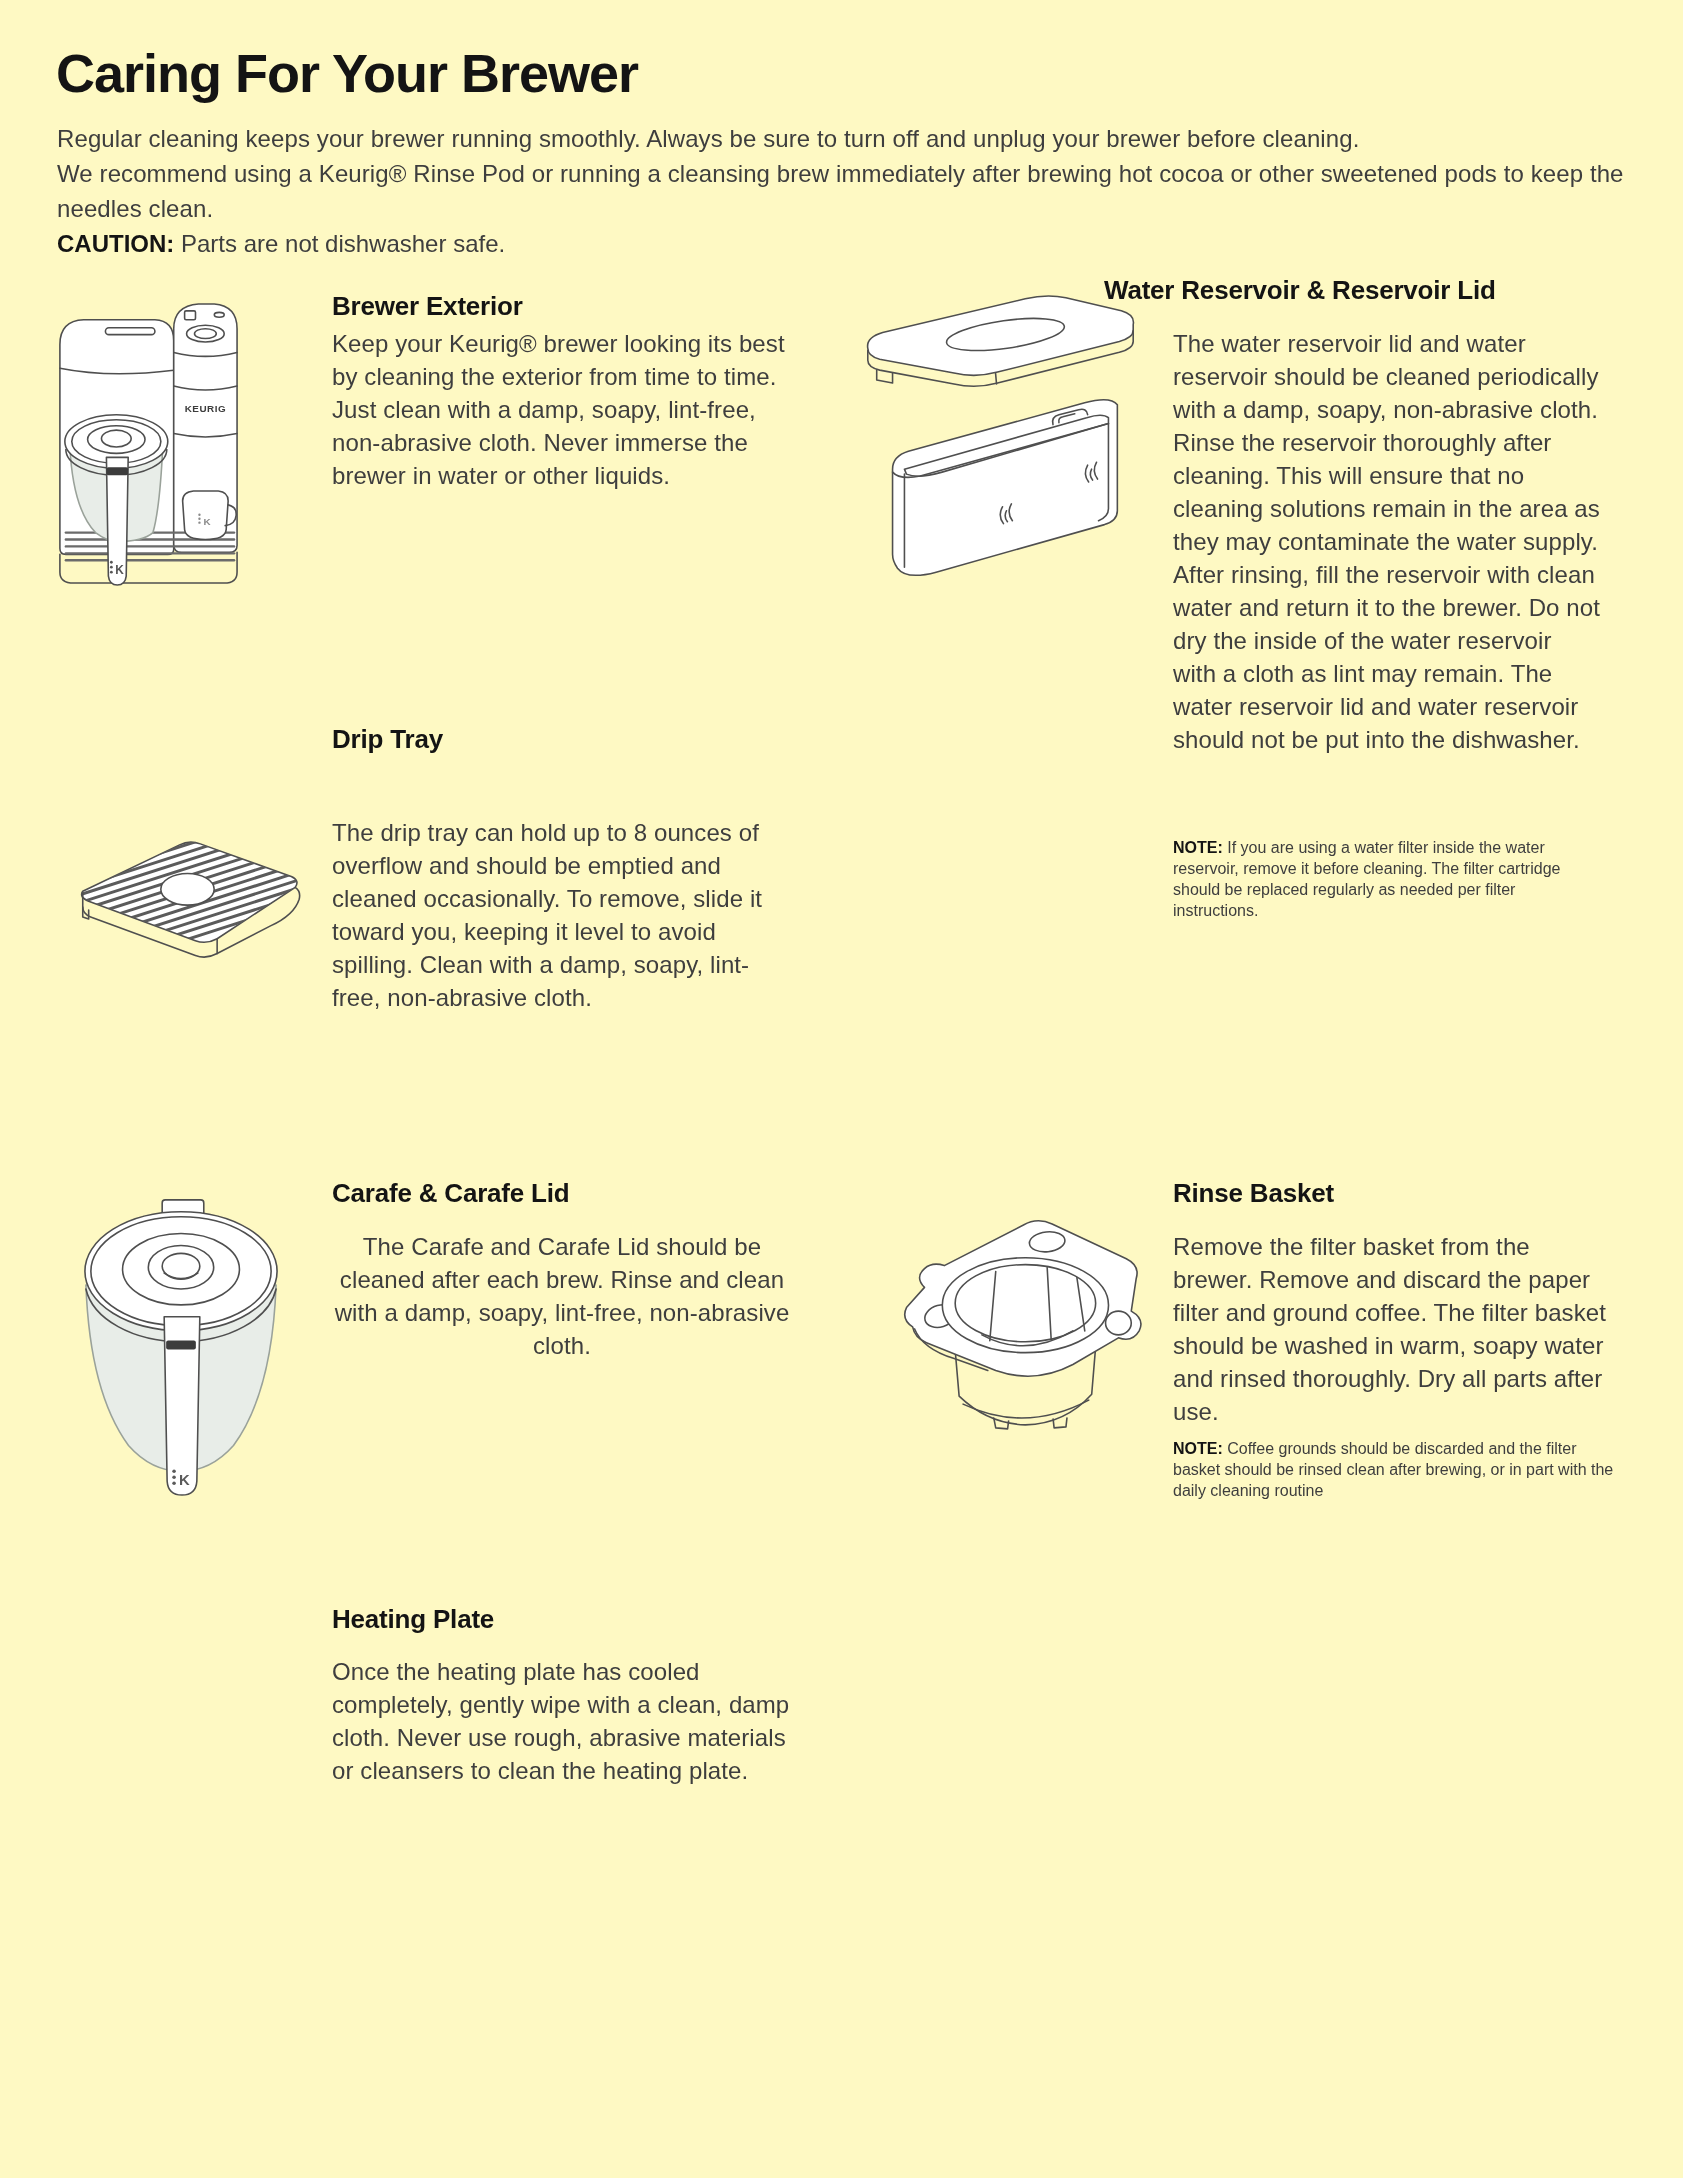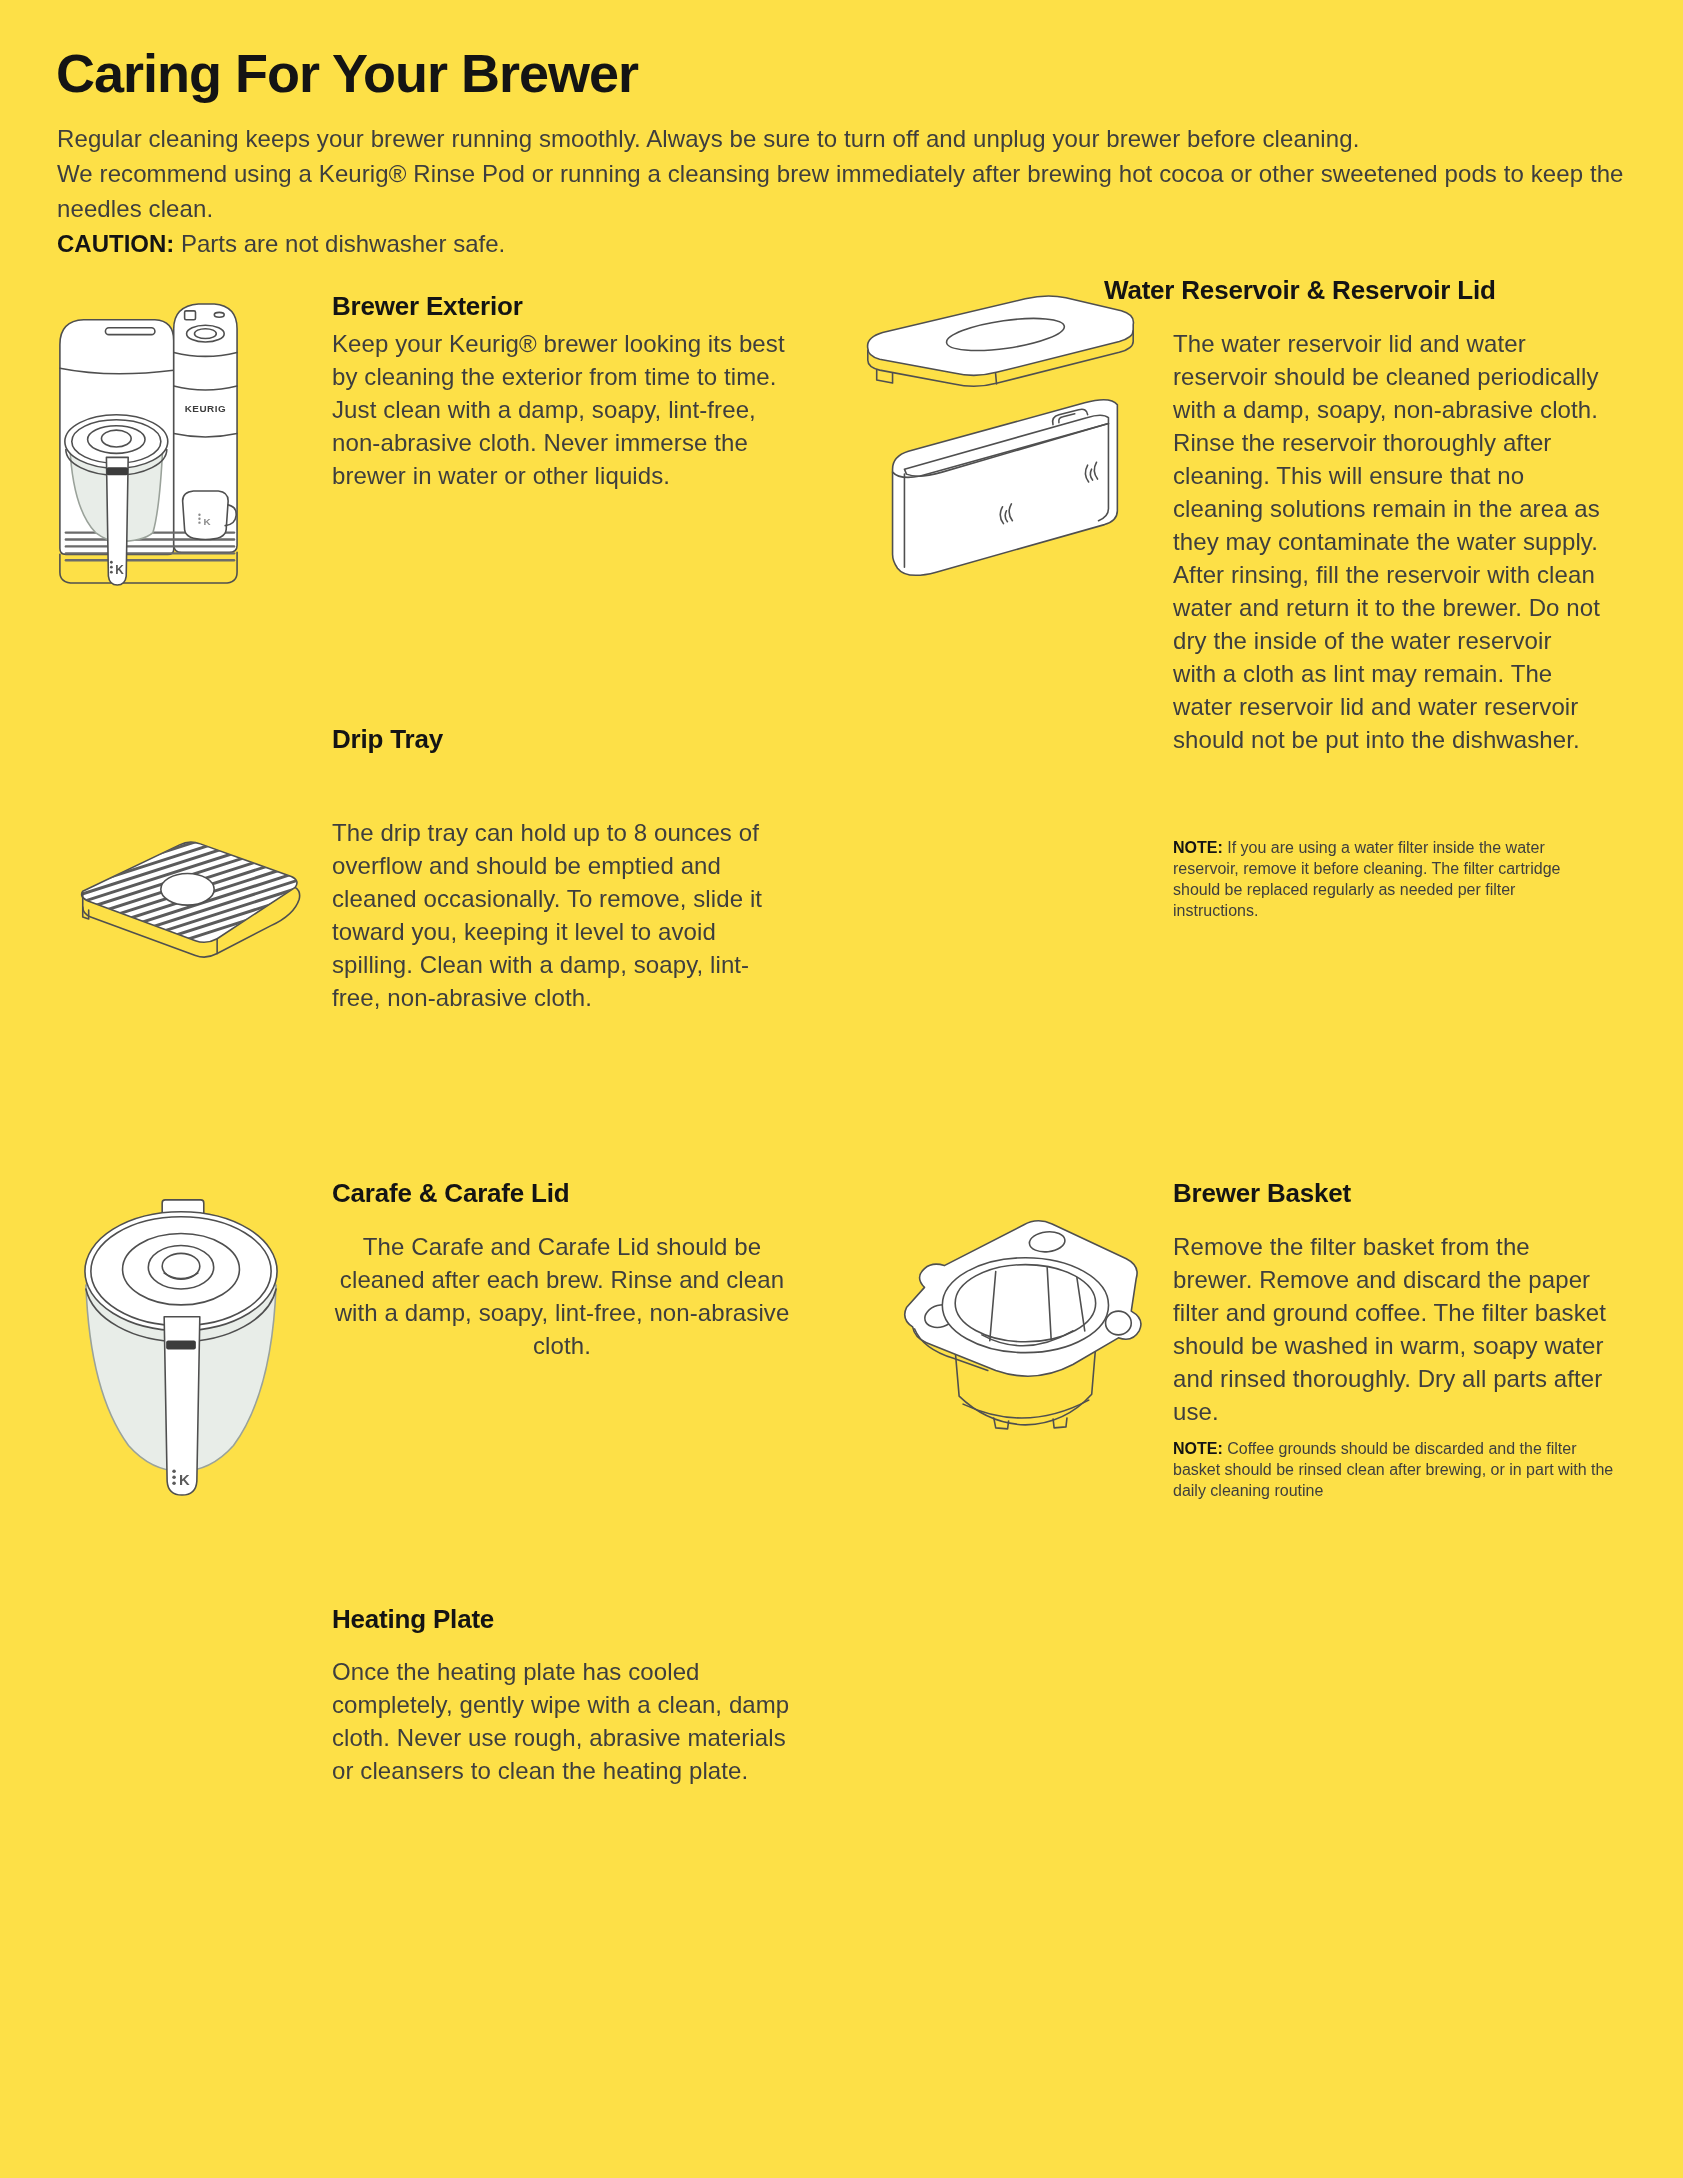--- a/index.html
+++ b/index.html
@@ -1,16 +1,16 @@
 <!DOCTYPE html>
 <html><head>
 <meta charset="utf-8">
 <style>
   html,body{margin:0;padding:0;background:#ffffff;}
-  .page{position:relative;width:1683px;height:2178px;background:#fde047;overflow:hidden;
+  .page{position:relative;width:1683px;height:2178px;background:#fef9c3;overflow:hidden;
         font-family:"Liberation Sans", sans-serif;color:#3e3e3e;}
   .abs{position:absolute;}
   .title{font-size:54px;font-weight:700;color:#141414;letter-spacing:-1px;line-height:1.08;}
   .intro{font-size:24px;line-height:35px;color:#3e3e3e;letter-spacing:0.1px;}
   .caution{font-size:24px;color:#3e3e3e;}
   .caution .lbl{font-weight:700;color:#141414;}
   .sec-h{font-size:26px;font-weight:700;color:#141414;letter-spacing:-0.2px;}
   .sec-b{font-size:24px;line-height:33px;color:#3e3e3e;letter-spacing:0.1px;}
   .note{font-size:16px;line-height:21px;color:#3e3e3e;}
   .note .lbl{font-weight:700;color:#141414;}
@@ -168,21 +168,21 @@
     <ellipse class="ln" cx="62" cy="117" rx="16" ry="11" transform="rotate(-16 62 117)"></ellipse>
     <ellipse class="ln" cx="170" cy="42" rx="18" ry="10" transform="rotate(-6 170 42)"></ellipse>
     <ellipse class="ln" cx="242" cy="124" rx="13" ry="12"></ellipse>
     <ellipse class="wh" cx="148" cy="106" rx="84" ry="48"></ellipse>
     <ellipse class="ln" cx="148" cy="104" rx="71" ry="39"></ellipse>
     <path class="ln" d="M118,72 L112,142 M170,68 L174,140 M200,78 L208,132"></path>
     <path class="ln" d="M104,136 Q148,160 196,132"></path>
     <path class="ln" d="M36,130 Q44,150 76,160 L110,172"></path>
   </svg>
 
-  <div class="abs sec-h" style="left:1173px;top:1178px;">Brewer Basket</div>
+  <div class="abs sec-h" style="left:1173px;top:1178px;">Rinse Basket</div>
   <div class="abs note" style="left:1173px;top:1438px;width:446px;"><span class="lbl">NOTE:</span><span> Coffee grounds should be discarded and the filter basket should be rinsed clean after brewing, or in part with the daily cleaning routine</span></div>
   <div class="abs sec-b" style="left:1173px;top:1230px;width:436px;">Remove the filter basket from the brewer. Remove and discard the paper filter and ground coffee. The filter basket should be washed in warm, soapy water and rinsed thoroughly. Dry all parts after use.</div>
 
   <div class="abs sec-h" style="left:332px;top:1604px;">Heating Plate</div>
   <div class="abs sec-b" style="left:332px;top:1655px;width:465px;">Once the heating plate has cooled completely, gently wipe with a clean, damp cloth. Never use rough, abrasive materials or cleansers to clean the heating plate.</div>
 
 </div>
 
 
 </body></html>

